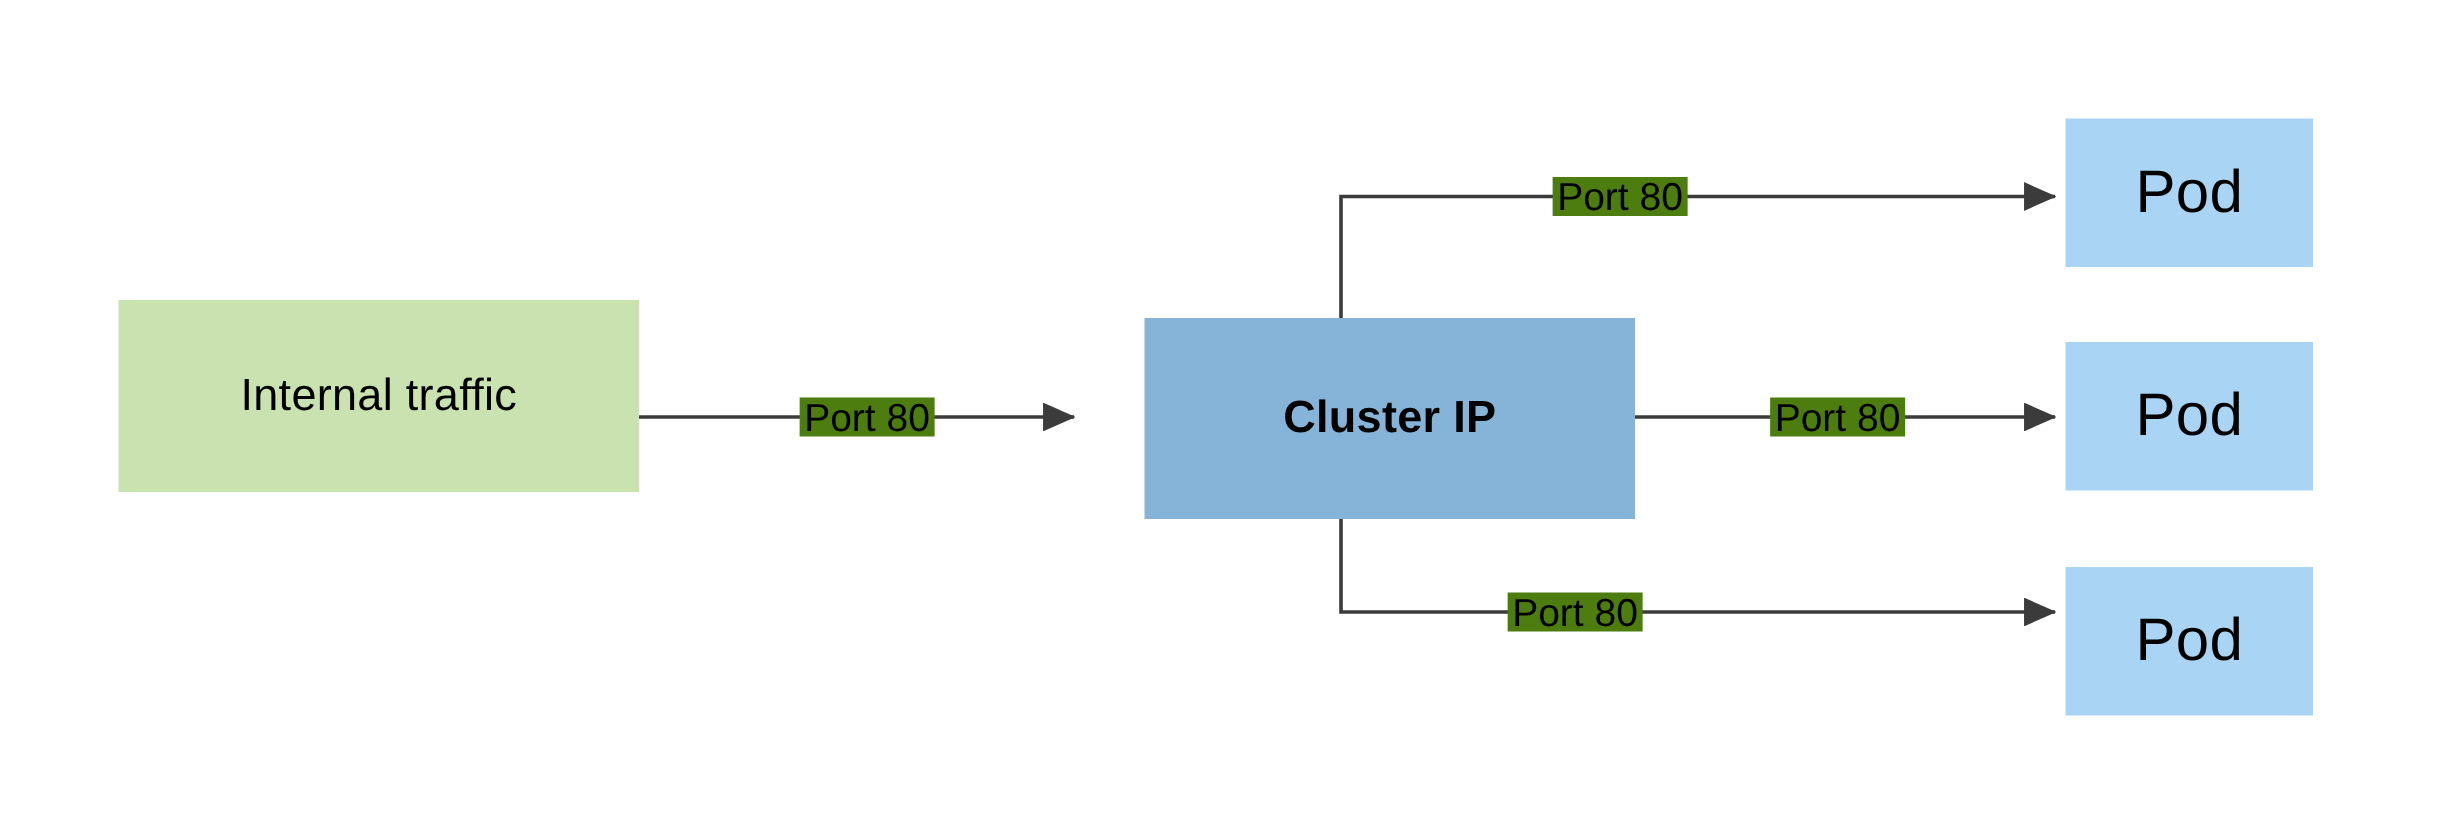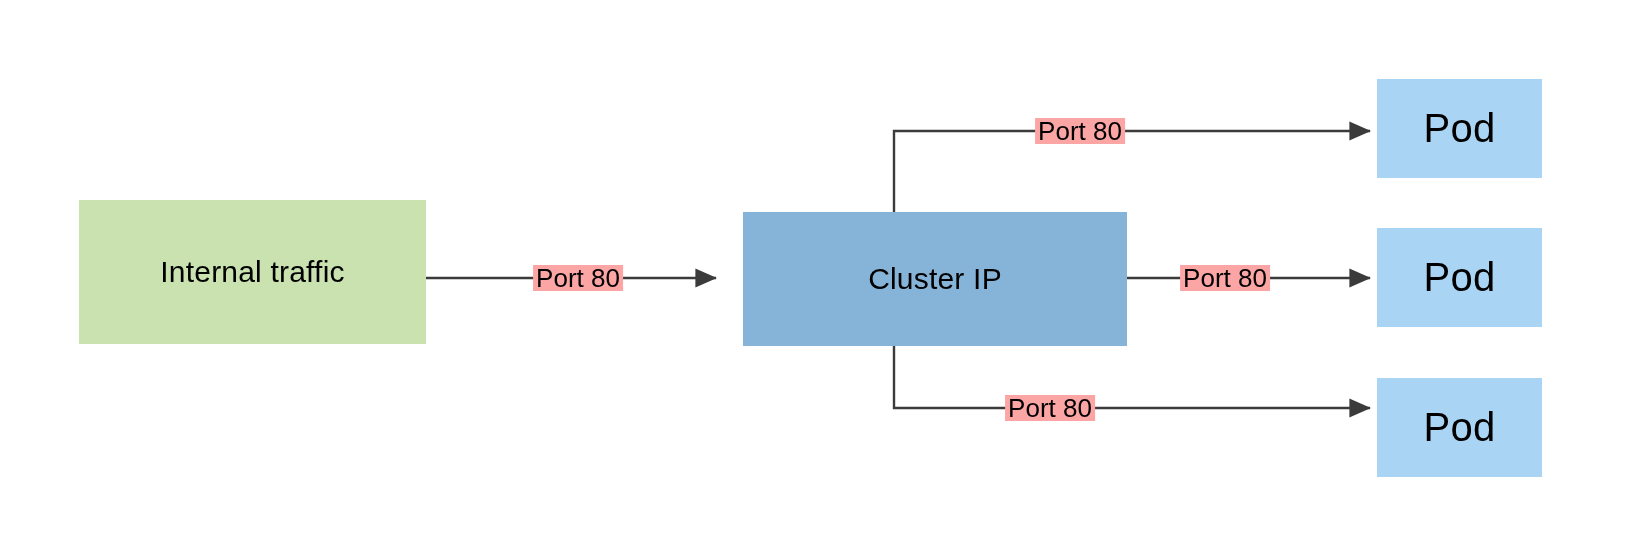--- a/index.html
+++ b/index.html
@@ -35,21 +35,21 @@
   .node-service {
     background: #86B4D8;
     font-size: 30px;
   }
   .node-pod {
     background: #AAD4F4;
     font-size: 40px;
   }
   .edge-label {
     position: absolute;
-    background: #fca5a5;
+    background: #4d7c0f;
     color: #000000;
     font-size: 26px;
     font-family: "Liberation Sans", sans-serif;
     white-space: nowrap;
     padding: 0 3px;
     line-height: 1;
     transform: translate(-50%, -50%);
   }
   svg.edges {
     position: absolute;
@@ -74,25 +74,25 @@
 
     <path d="M426,278 L716,278" fill="none" stroke="#3b3b3b" stroke-width="2.4" marker-end="url(#arrowhead)"></path>
 
     <path d="M894,212 L894,131 L1370,131" fill="none" stroke="#3b3b3b" stroke-width="2.4" marker-end="url(#arrowhead)"></path>
 
     <path d="M1068,278 L1370,278" fill="none" stroke="#3b3b3b" stroke-width="2.4" marker-end="url(#arrowhead)"></path>
 
     <path d="M894,346 L894,408 L1370,408" fill="none" stroke="#3b3b3b" stroke-width="2.4" marker-end="url(#arrowhead)"></path>
   </svg>
 
-  <div class="node node-source" style="left:79px; top:200px; width:347px; height:144px;">
+  <div class="node node-source" style="left:79px; top:200px; width:347px; height:128px;">
     <span>Internal traffic</span>
   </div>
 
-  <div class="node node-service" style="left:743px; top:212px; width:384px; height:134px;">
+  <div class="node node-service" style="left:763px; top:212px; width:327px; height:134px;font-weight:bold;">
     <span>Cluster IP</span>
   </div>
 
   <div class="node node-pod" style="left:1377px; top:79px; width:165px; height:99px;">
     <span>Pod</span>
   </div>
 
   <div class="node node-pod" style="left:1377px; top:228px; width:165px; height:99px;">
     <span>Pod</span>
   </div>

